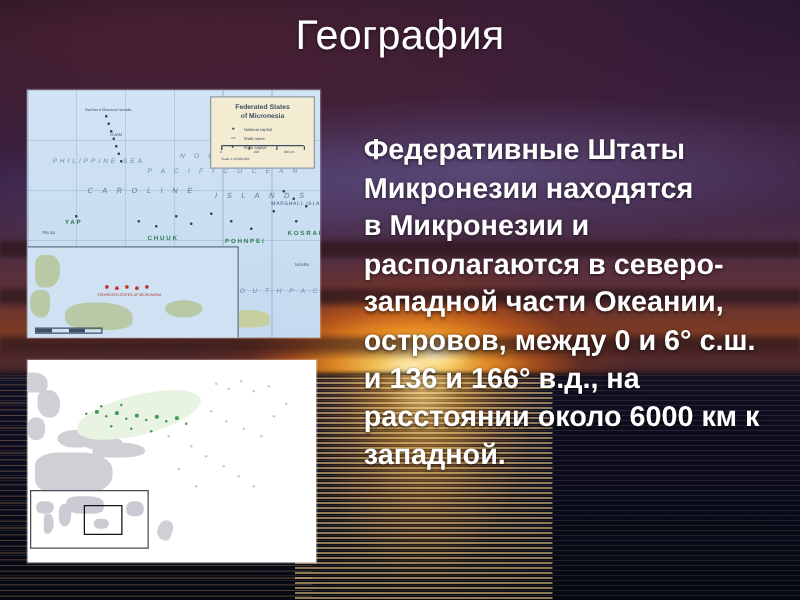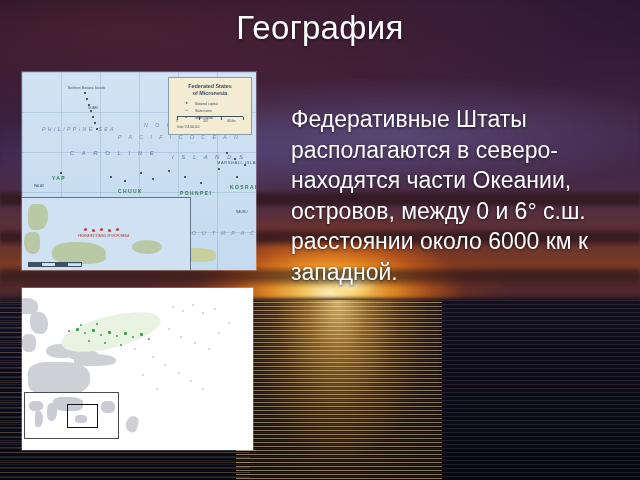--- a/index.html
+++ b/index.html
@@ -130,21 +130,21 @@
     letter-spacing:.3px;
     text-shadow:0 1px 3px rgba(0,0,0,.55);
   }
 
   
   #bodytext{
     position:absolute;left:291px;top:104px;width:330px;
     color:#ffffff;
     font-size:23px;
     line-height:30.5px;
-    font-weight:400;
+    font-weight:700;
     text-shadow:0 1px 3px rgba(0,0,0,.60);
   }
   #bodytext .ln{white-space:nowrap;}
 
   
   #map-fsm{
     position:absolute;left:22px;top:72px;width:234px;height:198px;
     background:#cfe1f2;
     overflow:hidden;
     box-shadow:0 0 0 1px rgba(255,255,255,.25);
@@ -254,23 +254,26 @@
   <div class="reflection"></div>
   <div class="waves"></div>
   <div class="waves-left"></div>
   <div class="waves-bright"></div>
   <div class="grain"></div>
 
   <div id="title">География</div>
 
   <div id="bodytext">
     <div class="ln">Федеративные Штаты</div>
+    <div class="ln">Микронезии находятся</div>
+    <div class="ln">в Микронезии и</div>
     <div class="ln">располагаются в северо-</div>
-    <div class="ln">находятся части Океании,</div>
+    <div class="ln">западной части Океании,</div>
     <div class="ln">островов, между 0 и 6° с.ш.</div>
+    <div class="ln">и 136 и 166° в.д., на</div>
     <div class="ln">расстоянии около 6000 км к</div>
     <div class="ln">западной.</div>
   </div>
 
   <div id="map-fsm">
     <div class="sea"></div>
     <div class="grid-lines"></div>
 
     <div class="ocean-label" style="left:20px;top:54px;">PHILIPPINE SEA</div>
     <div class="ocean-label" style="left:122px;top:50px;letter-spacing:3px;">N O R T H</div>

